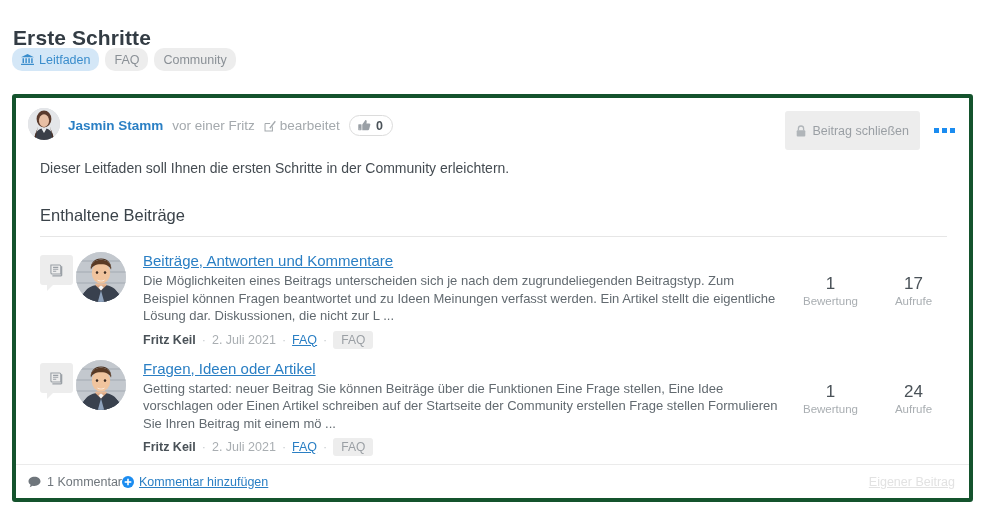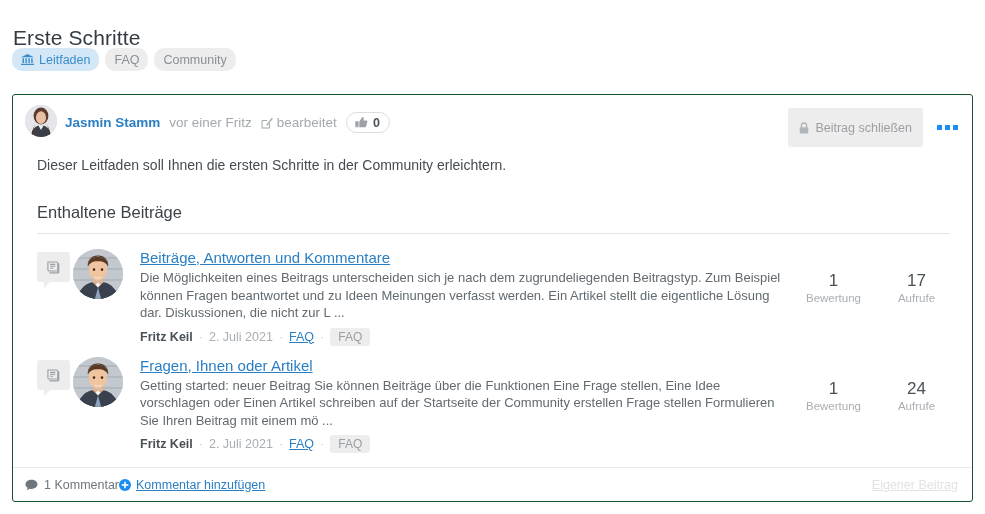--- a/index.html
+++ b/index.html
@@ -8,37 +8,37 @@
     width: 985px; height: 514px;
     background: #ffffff;
     font-family: "Liberation Sans", sans-serif;
     -webkit-font-smoothing: antialiased;
   }
   .page { width: 985px; height: 514px; position: relative; overflow: hidden; background: #fff; }
 
   
   .page-title {
     position: absolute; left: 13px; top: 12px;
-    font-size: 21px; color: #333c44; font-weight: 400; letter-spacing: .1px;
+    font-size: 21px; color: #333c44; font-weight: 700; letter-spacing: .1px;
   }
   .tag-row { position: absolute; left: 12px; top: 48px; display: flex; gap: 6px; align-items: center; }
   .tag {
     display: inline-flex; align-items: center; gap: 5px;
     height: 23px; padding: 0 9px; border-radius: 10px;
     font-size: 12.5px; color: #8a9096; background: #ededed; white-space: nowrap;
   }
   .tag.active { background: #d4e7f7; color: #3a8dcc; }
   .bank-icon { display: inline-block; width: 13px; height: 12px; position: relative; }
   .bank-icon svg { display: block; }
 
   
   .card {
     position: absolute; left: 12px; top: 94px;
     width: 961px; height: 408px;
-    border: 1px solid #14532d; border-radius: 3px; background: #fff;
+    border: 4px solid #14532d; border-radius: 3px; background: #fff;
   }
 
   .post-header { position: relative; height: 52px; }
   .avatar-lg {
     position: absolute; left: 12px; top: 10px;
     width: 32px; height: 32px; border-radius: 50%;
     overflow: hidden; background: #d8dade;
   }
   .author-line {
     position: absolute; left: 52px; top: 17px;
@@ -300,21 +300,21 @@
                 <ellipse cx="21" cy="20.6" rx="1.25" ry="1.45" fill="#3a2a20"></ellipse>
                 <ellipse cx="29" cy="20.6" rx="1.25" ry="1.45" fill="#3a2a20"></ellipse>
                 <path d="M21 27.4c2.4 1.7 5.6 1.7 8 0-1 2.5-7 2.5-8 0z" fill="#fff"></path>
                 <path d="M19.4 33.2 25 38.4l5.6-5.2c6.6 1.3 11.2 5.2 12.6 11.4L44 50H6l.8-5.4c1.4-6.2 6-10.1 12.6-11.4z" fill="#39414e"></path>
                 <path d="M25 38.4 21.8 50h6.4z" fill="#8fa3bd"></path>
                 <path d="M22.6 35.2 25 38.4l2.4-3.2-2.4-1.6z" fill="#f3f5f7"></path>
               </svg>
             </span>
           </div>
           <div class="item-main">
-            <a class="item-title" href="#">Fragen, Ihnen oder Artikel</a>
+            <a class="item-title" href="#">Fragen, Ideen oder Artikel</a>
             <p class="item-excerpt">Getting started: neuer Beitrag Sie können Beiträge über die Funktionen Eine Frage stellen, Eine Idee vorschlagen oder Einen Artikel schreiben auf der Startseite der Community erstellen Frage stellen  Formulieren Sie Ihren Beitrag mit einem mö ...</p>
             <div class="item-meta">
               <span class="meta-author">Fritz Keil</span>
               <span class="meta-dot">·</span>
               <span class="meta-date">2. Juli 2021</span>
               <span class="meta-dot">·</span>
               <a class="meta-link" href="#">FAQ</a>
               <span class="meta-dot">·</span>
               <span class="meta-badge">FAQ</span>
             </div>

